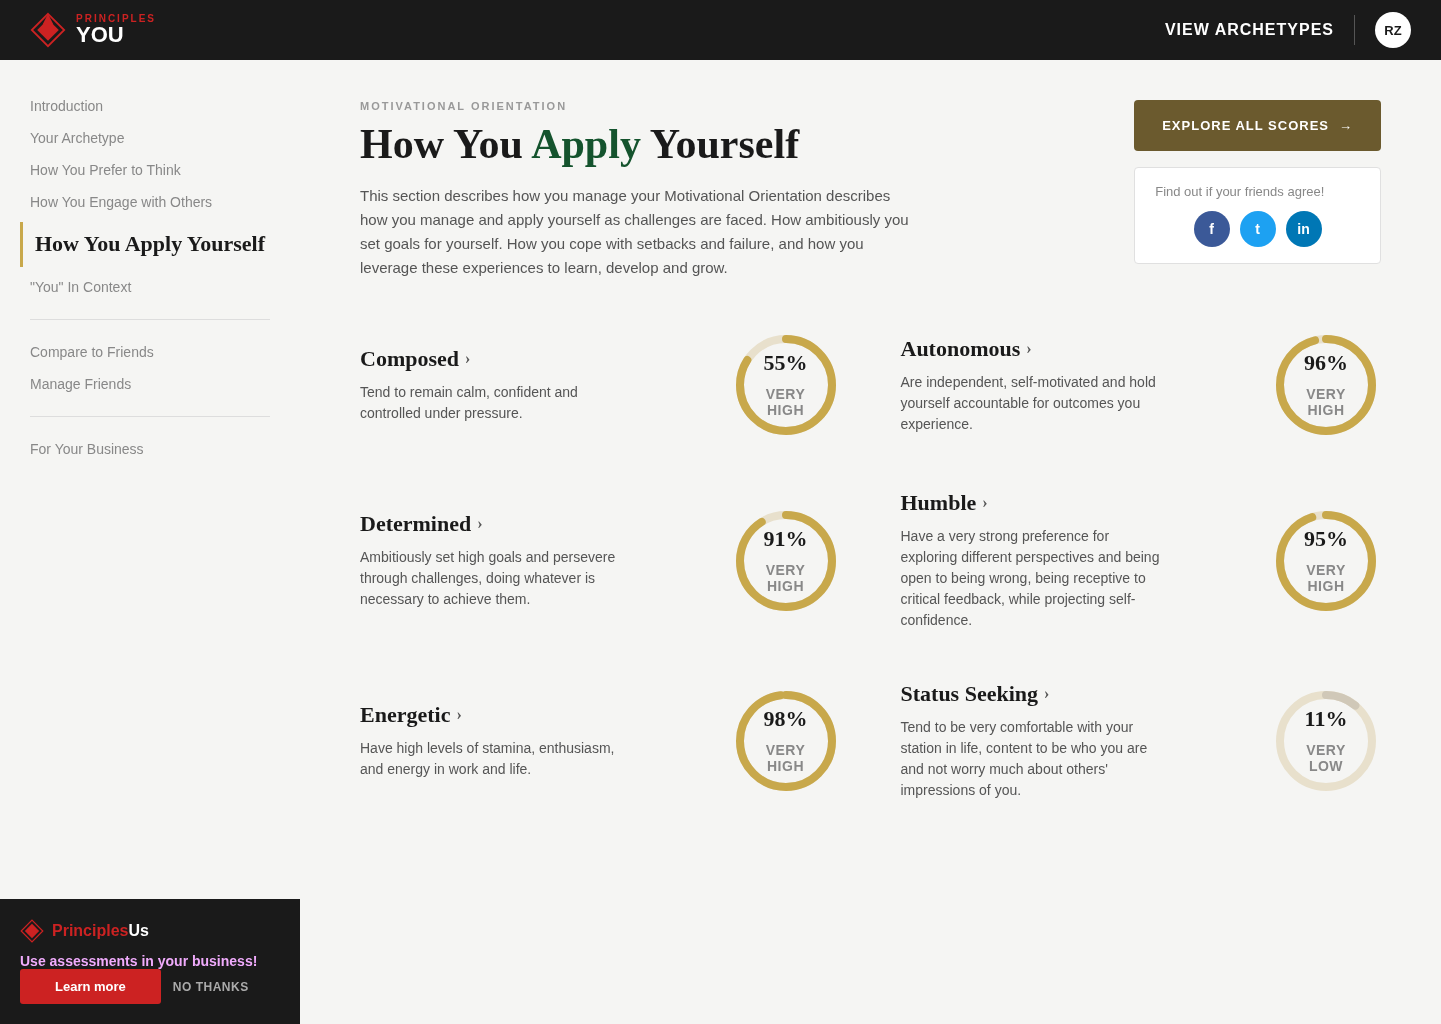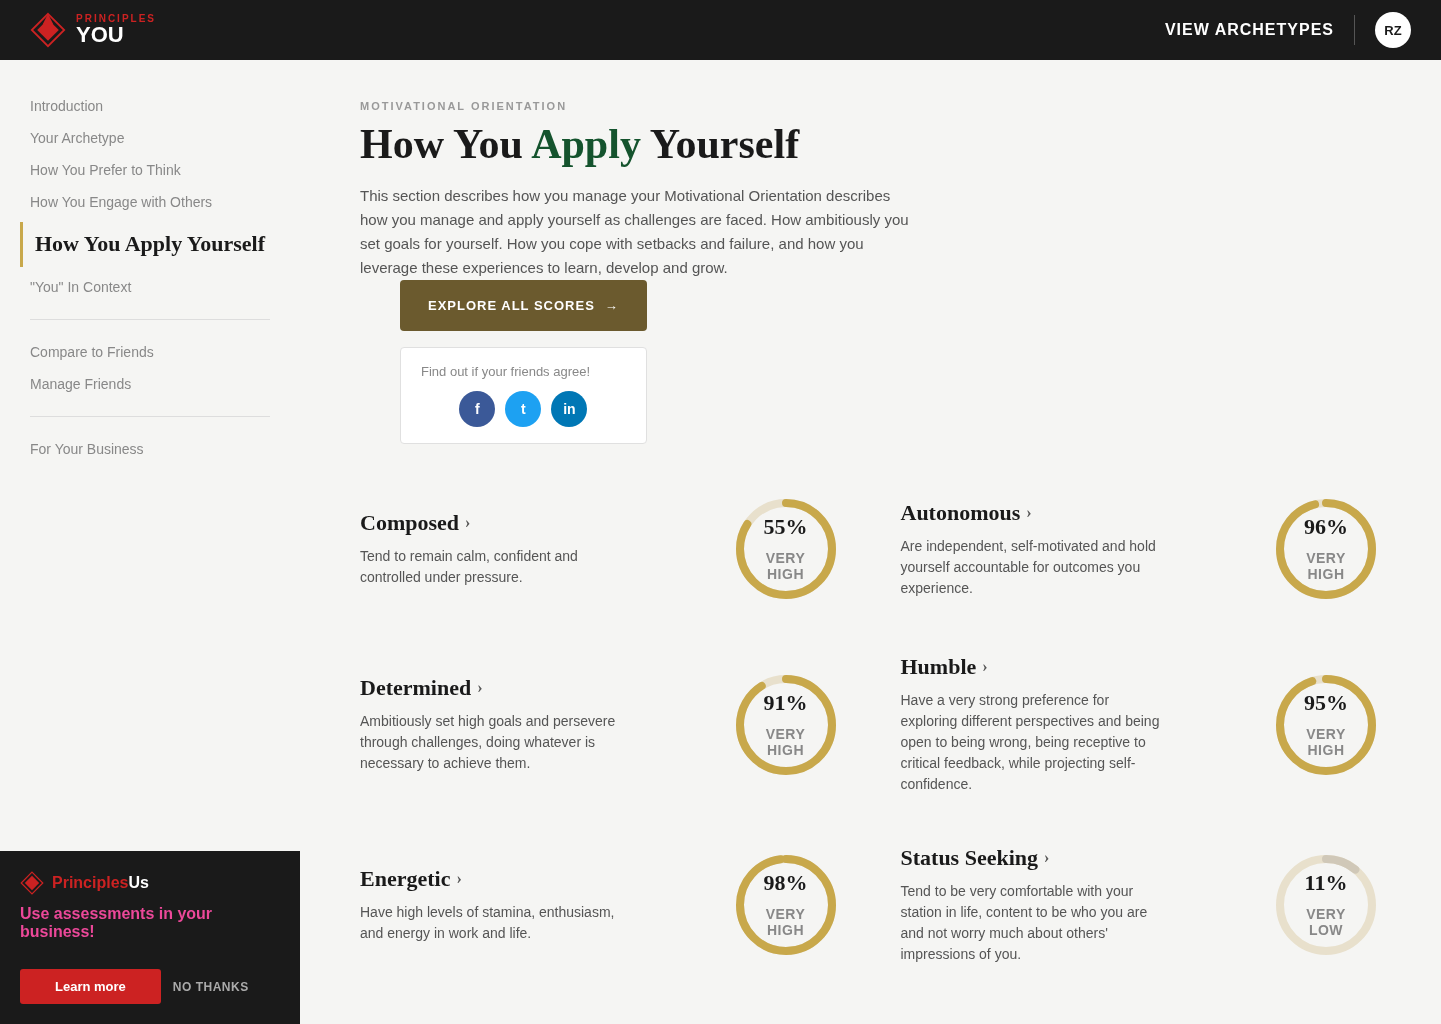--- a/index.html
+++ b/index.html
@@ -151,21 +151,20 @@
       max-width: 560px;
       font-family: sans-serif;
     }
 
     
     .top-row {
       display: flex;
       align-items: flex-start;
       justify-content: space-between;
       margin-bottom: 40px;
-      flex-direction: column;
     }
     .top-left { flex: 1; }
     .top-right { margin-left: 40px; min-width: 240px; }
 
     .explore-btn {
       background: #6b5a2e;
       color: white;
       border: none;
       padding: 18px 28px;
       font-size: 13px;
@@ -320,24 +319,24 @@
       margin-bottom: 10px;
     }
     .promo-logo-text {
       font-size: 16px;
       font-family: sans-serif;
       font-weight: bold;
     }
     .promo-logo-text .principles { color: #cc2222; }
     .promo-logo-text .us { color: white; }
     .promo-tagline {
-      font-size: 16px;
-      font-weight: bold;
-      color: #ec4899;
-      margin-bottom: 28px;
+      font-size: 14px;
+      font-weight: bold;
+      color: #f0abfc;
+      margin-bottom: 0;
       font-family: sans-serif;
     }
     .promo-buttons {
       display: flex;
       gap: 12px;
       align-items: center;
     }
     .promo-learn-btn {
       background: #cc2222;
       color: white;

